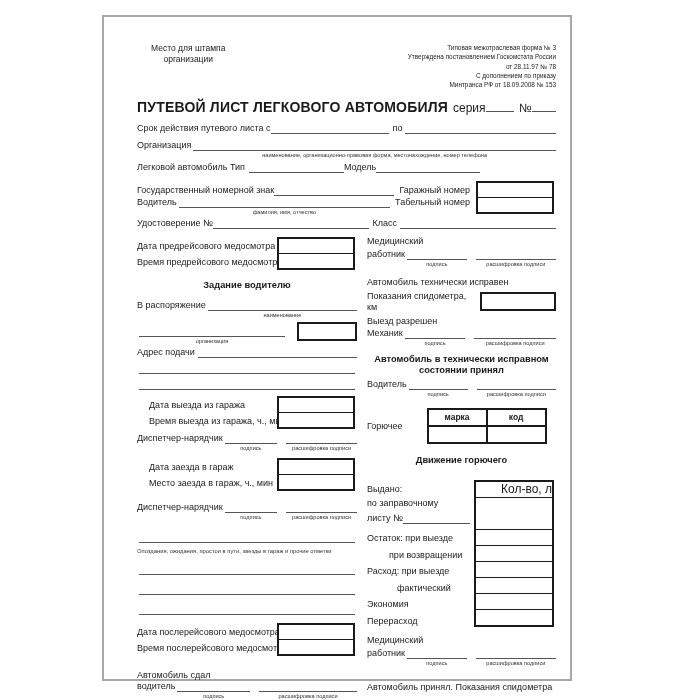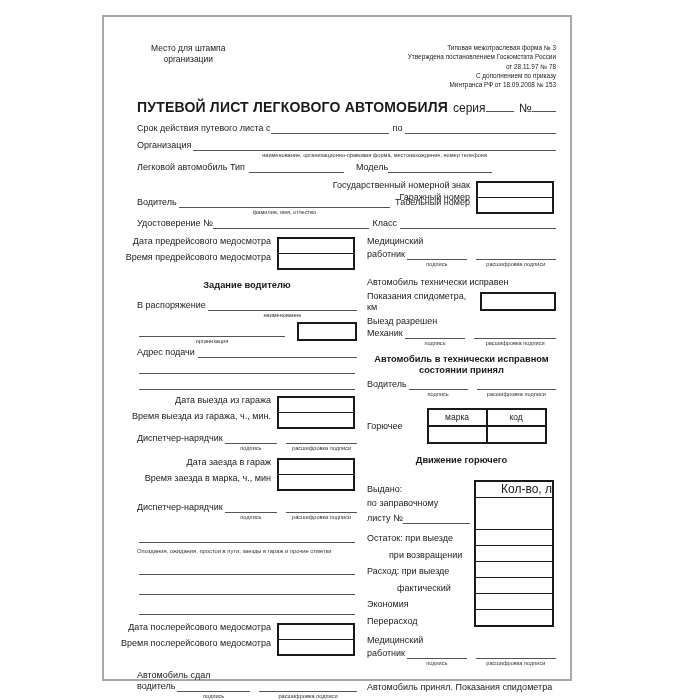--- a/index.html
+++ b/index.html
@@ -26,36 +26,36 @@
   .seg{flex:1;display:flex;flex-direction:column;margin-left:2px;min-width:0;}
   .seg .sline{height:10px;border-bottom:1px solid #555;}
   .seg .shint{font-size:5.6px;color:#333;text-align:center;padding-top:1px;white-space:normal;}
   .seg.second{margin-left:9px;flex:1.35;}
   
   .boxstack{border:2px solid #1a1a1a;width:78px;background:#fff;box-sizing:border-box;}
   .boxstack .bcell{height:14px;border-top:1.6px solid #1a1a1a;}
   .boxstack .bcell:first-child{border-top:none;}
   .fieldpair{position:relative;padding-right:86px;margin-top:7px;}
   .fieldpair .boxstack{position:absolute;right:2px;top:1px;}
-  .fieldpair .frow{height:16px;display:flex;align-items:flex-end;white-space:nowrap;flex-direction:column;}
+  .fieldpair .frow{height:16px;display:flex;align-items:flex-end;white-space:nowrap;}
   
   .twocol{display:flex;margin-top:4px;align-items:flex-start;}
   .colL{width:230px;box-sizing:border-box;padding-right:10px;}
   .colR{flex:1;min-width:0;}
   .h{font-weight:bold;text-align:center;font-size:9.3px;}
   .blank{border-bottom:1px solid #555;height:15px;margin:0 2px;}
   .blank2{border-bottom:1px solid #555;height:19px;margin:0 2px;}
   .tinytext{font-size:5.8px;color:#333;margin-top:5px;}
   .indent{padding-left:12px;}
   
   .inlbox{display:inline-block;border:2px solid #1a1a1a;width:76px;height:15px;vertical-align:middle;
           margin-left:6px;background:#fff;box-sizing:content-box;}
   
   .fuelrow{display:flex;align-items:center;margin-top:10px;}
-  .fueltbl{border-collapse:collapse;margin-left:24px;}
+  .fueltbl{border-collapse:collapse;margin-left:24px;font-weight:bold;}
   .fueltbl td{border:2px solid #1a1a1a;width:57px;height:15px;text-align:center;font-size:8.5px;padding:0;}
   
   .flow{position:relative;margin-top:6px;padding-right:86px;}
   .flow .boxcol{position:absolute;right:2px;top:0;width:80px;border:2px solid #1a1a1a;box-sizing:border-box;background:#fff;}
   .boxcol .qhdr{height:15px;line-height:15px;text-align:right;border-bottom:1.6px solid #1a1a1a;font-size:12px;}
   .boxcol .tall{height:31px;border-bottom:1.6px solid #1a1a1a;}
   .boxcol .fcell{height:14.9px;border-bottom:1.6px solid #1a1a1a;}
   .boxcol .fcell:last-child{border-bottom:none;}
   .flbl{height:14.5px;display:flex;align-items:flex-end;white-space:nowrap;}
   .flbl.sp{margin-top:14px;}
@@ -101,21 +101,21 @@
       <span class="slbl">Организация</span>
       <span class="seg">
         <span class="sline"></span>
         <span class="shint">наименование, организационно-правовая форма, местонахождение, номер телефона</span>
       </span>
     </div>
 
     <div class="row" style="margin-top:3px">
       <span>Легковой автомобиль Тип</span>
       <span class="ul w95" style="margin-left:4px"></span>
-      <span style="margin-left:12px">Модель</span>
+      <span style="margin-left:0">Модель</span>
       <span class="ul w104"></span>
     </div>
 
     <div class="fieldpair">
       <div class="boxstack">
         <div class="bcell"></div>
         <div class="bcell"></div>
       </div>
       <div class="frow">
         <span>Государственный номерной знак</span>
@@ -208,21 +208,21 @@
 
         <div class="fieldpair" style="margin-top:5px">
           <div class="boxstack">
             <div class="bcell"></div>
             <div class="bcell"></div>
           </div>
           <div class="frow indent">
             <span>Дата заезда в гараж</span>
           </div>
           <div class="frow indent">
-            <span>Время заезда в марка, ч., мин</span>
+            <span>Место заезда в гараж, ч., мин</span>
           </div>
         </div>
 
         <div class="sig" style="margin-top:13px">
           <span class="slbl b">Диспетчер-нарядчик</span>
           <span class="seg">
             <span class="sline"></span>
             <span class="shint">подпись</span>
           </span>
           <span class="seg second">

